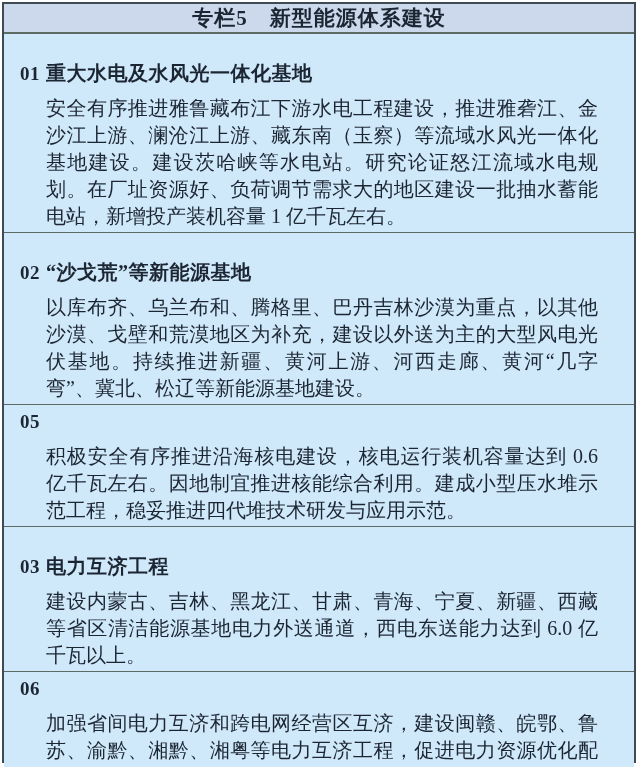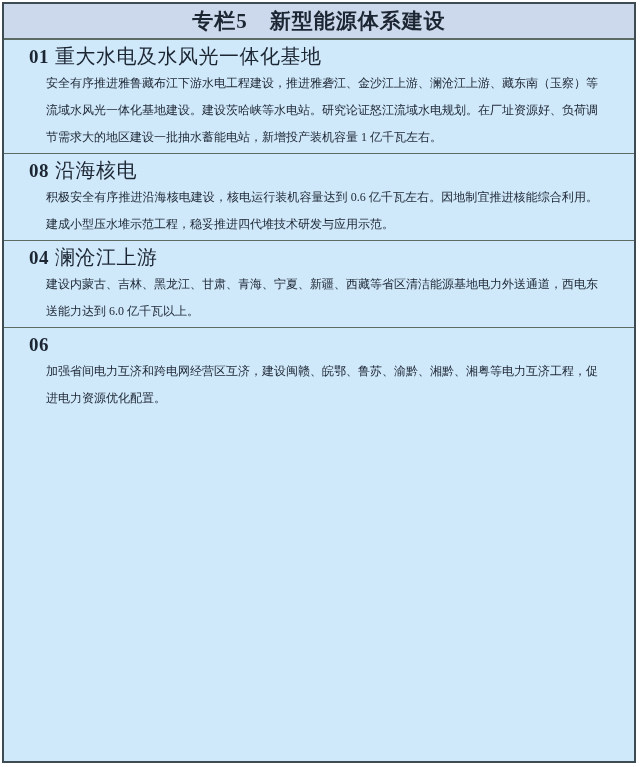--- a/index.html
+++ b/index.html
@@ -33,60 +33,66 @@
     background:var(--row-bg);
     border-bottom:1px solid var(--separator);
     padding:3px 0 2px 0;
   }
   .row:last-child{border-bottom:none;flex:1;}
   .row-head{
     display:flex;align-items:baseline;
     font-size:20px;line-height:27px;
   }
   .num{
-    width:26px;margin-left:25px;flex:0 0 26px;
+    width:26px;margin-left:16px;flex:0 0 26px;
     font-size:19px;font-weight:bold;letter-spacing:0.5px;
   }
   .title{
-    font-weight:normal;letter-spacing:0.5px;
+    font-weight:bold;letter-spacing:0.5px;margin-top:23px;
   }
   .body-text{
-    margin:0 36px 0 42px;
-    font-size:12px;line-height:27px;
+    margin:8px 36px 0 42px;
+    font-size:20px;line-height:27px;
     text-align:justify;text-align-last:left;
   }
 </style>
 </head>
 <body>
 
 <div class="frame">
   <div class="panel-header">专栏5　新型能源体系建设</div>
 
   <div class="row">
     <div class="row-head">
       <span class="num">01</span>
       <span class="title">重大水电及水风光一体化基地</span>
     </div>
     <p class="body-text">安全有序推进雅鲁藏布江下游水电工程建设，推进雅砻江、金沙江上游、澜沧江上游、藏东南（玉察）等流域水风光一体化基地建设。建设茨哈峡等水电站。研究论证怒江流域水电规划。在厂址资源好、负荷调节需求大的地区建设一批抽水蓄能电站，新增投产装机容量 1 亿千瓦左右。</p>
   </div>
 
+  <div class="row">
+    <div class="row-head">
+      <span class="num">02</span>
+      <span class="title">“沙戈荒”等新能源基地</span>
+    </div>
+    <p class="body-text">以库布齐、乌兰布和、腾格里、巴丹吉林沙漠为重点，以其他沙漠、戈壁和荒漠地区为补充，建设以外送为主的大型风电光伏基地。持续推进新疆、黄河上游、河西走廊、黄河“几字弯”、冀北、松辽等新能源基地建设。</p>
+  </div>
 
 
   <div class="row">
     <div class="row-head">
-      <span class="num">08</span>
-      <span class="title">沿海核电</span>
+      <span class="num">05</span>
     </div>
     <p class="body-text">积极安全有序推进沿海核电建设，核电运行装机容量达到 0.6 亿千瓦左右。因地制宜推进核能综合利用。建成小型压水堆示范工程，稳妥推进四代堆技术研发与应用示范。</p>
   </div>
 
   <div class="row">
     <div class="row-head">
-      <span class="num">04</span>
-      <span class="title">澜沧江上游</span>
+      <span class="num">03</span>
+      <span class="title">电力互济工程</span>
     </div>
     <p class="body-text">建设内蒙古、吉林、黑龙江、甘肃、青海、宁夏、新疆、西藏等省区清洁能源基地电力外送通道，西电东送能力达到 6.0 亿千瓦以上。</p>
   </div>
 
   <div class="row">
     <div class="row-head">
       <span class="num">06</span>
     </div>
     <p class="body-text">加强省间电力互济和跨电网经营区互济，建设闽赣、皖鄂、鲁苏、渝黔、湘黔、湘粤等电力互济工程，促进电力资源优化配置。</p>
   </div>

